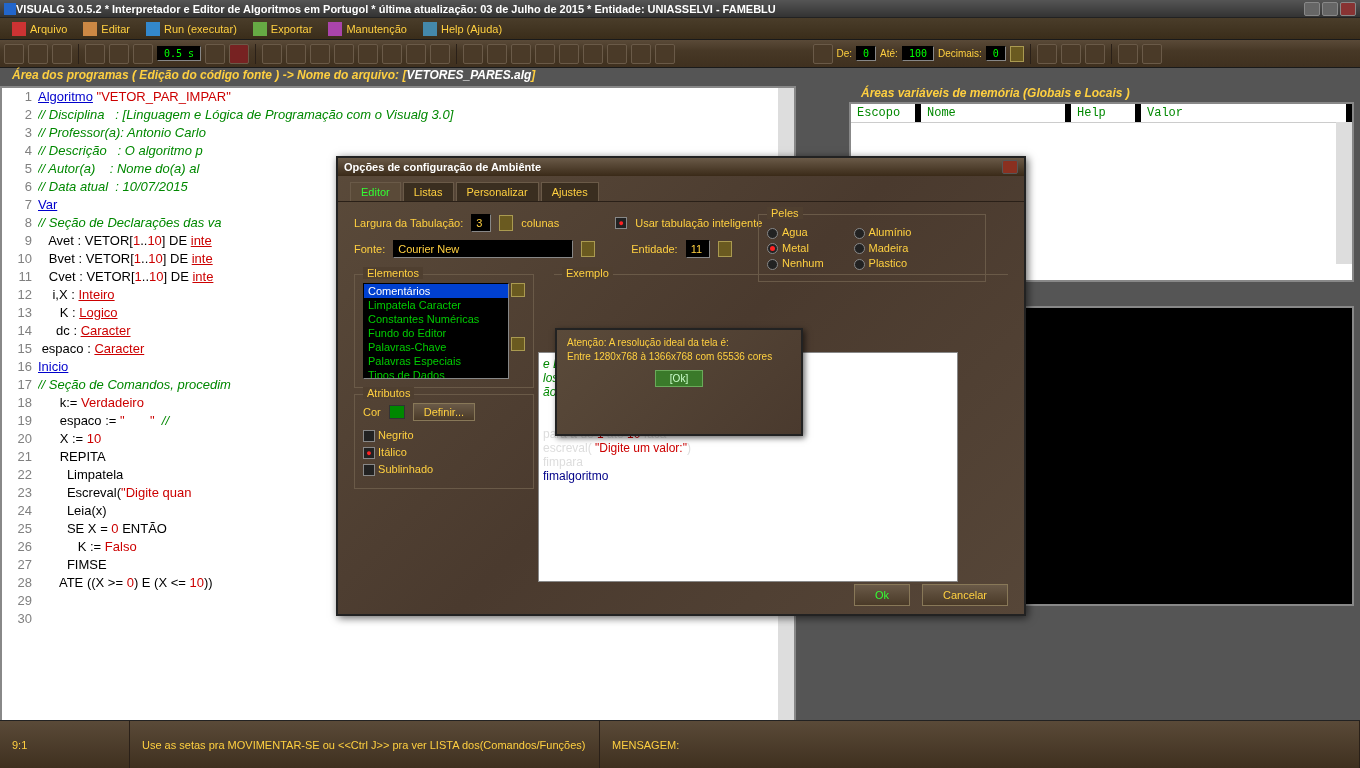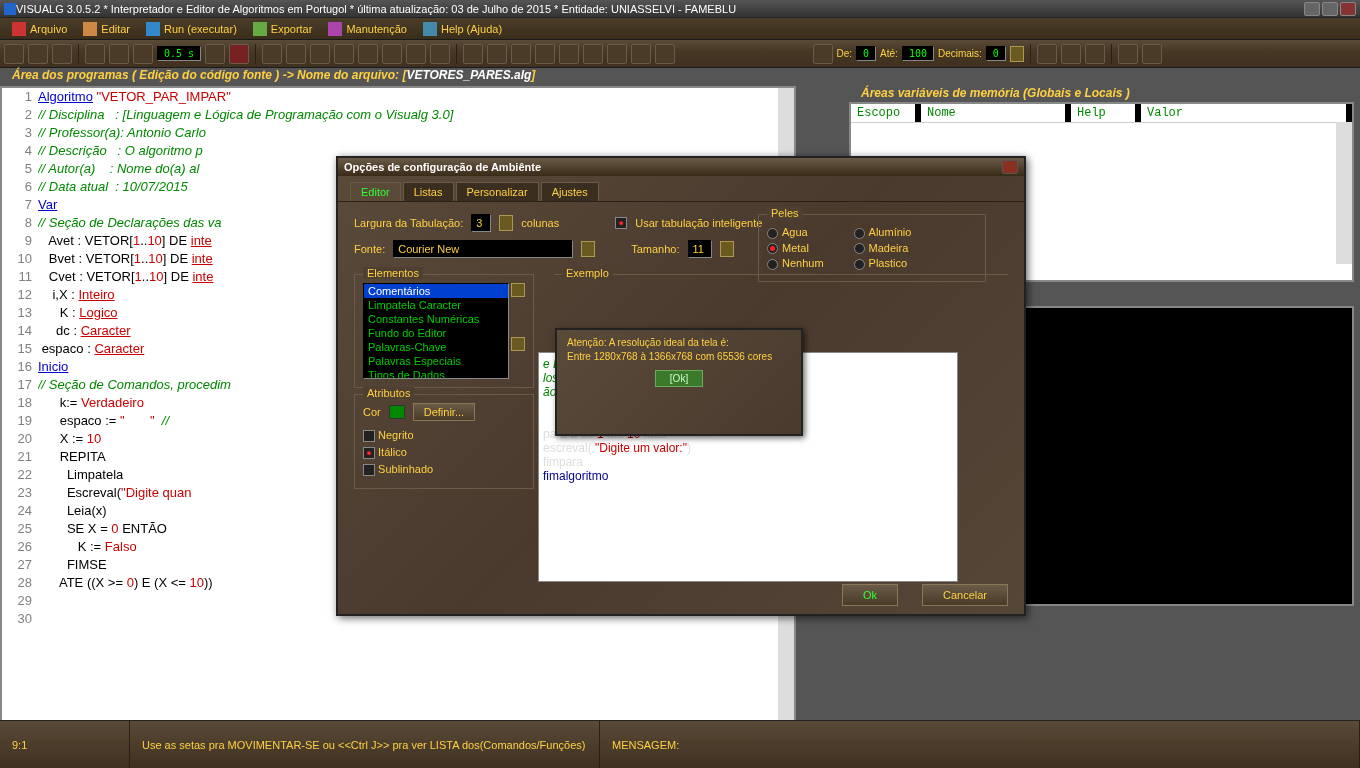--- a/index.html
+++ b/index.html
@@ -1,18 +1,18 @@
 <!DOCTYPE html>
 <html><head>
 <meta charset="utf-8">
 <style>
 * { margin:0; padding:0; box-sizing:border-box; font-family:Tahoma,Arial,sans-serif; }
 body { width:1360px; height:768px; background:#3a3a3a; overflow:hidden; font-size:11px; color:#ddd; position:relative; }
 .titlebar { height:18px; background:linear-gradient(to bottom,#555,#333); display:flex; align-items:center; padding:0 4px; border-bottom:1px solid #222; }
-.titlebar .txt { color:#fff; font-weight:normal; font-size:11px; flex:1; }
+.titlebar .txt { color:#fff; font-weight:bold; font-size:11px; flex:1; }
 .titlebar .winbtn { width:16px;height:14px;margin-left:2px;background:#666;border:1px solid #888;border-radius:2px; }
 .menubar { height:22px; background:linear-gradient(to bottom,#4a3d2a,#3a2d1a); display:flex; align-items:center; padding:0 4px; border-bottom:1px solid #1a1a1a; }
 .menuitem { display:flex; align-items:center; padding:2px 8px; color:#ffd040; cursor:pointer; font-size:11px; }
 .menuitem .mi-icon { width:14px;height:14px;margin-right:4px; }
 .toolbar { height:28px; background:linear-gradient(to bottom,#5a4a38 0%,#473826 40%,#3f301f 100%); display:flex; align-items:center; padding:0 4px; border-bottom:1px solid #1a1a1a; gap:4px; }
 .tbtn { width:20px;height:20px;border:1px solid #6a5a48;background:#4a3a28;border-radius:2px; }
 .tsep { width:1px;height:20px;background:#2a2018;margin:0 2px; }
 .tbadge { background:#000;border:1px inset #333;color:#0f0;padding:1px 6px;font-family:monospace;font-size:10px; }
 .tlbl { color:#ffd040;font-size:10px; }
 .mainarea { position:relative; height:660px; background:#555; display:flex;gap:47px; }
@@ -52,21 +52,21 @@
 .chk { width:12px;height:12px;border:1px solid #888;background:#222;display:inline-block;vertical-align:middle; }
 .chk.red::after { content:"●"; color:#f22; font-size:9px; display:block; text-align:center; line-height:10px; }
 .radio { width:11px;height:11px;border:1px solid #888;border-radius:50%;background:#222;display:inline-block;vertical-align:middle;margin-right:4px; }
 .radio.sel::after { content:""; display:block; width:5px;height:5px;background:#f22;border-radius:50%;margin:2px; }
 .group { border:1px solid #6a5a48; padding:8px; margin-top:6px; position:relative; }
 .group-title { position:absolute; top:-8px; left:8px; background:#4f3f30; padding:0 4px; color:#ffd040; font-size:11px; }
 .listbox { background:#000; border:1px inset #333; width:150px; height:96px; overflow:hidden; font-size:11px; }
 .listbox div { padding:1px 4px; color:#0c0; }
 .listbox div.sel { background:#0040d0; color:#fff; }
 .preview { background:#fff; border:1px solid #888; position:absolute; left:200px; top:150px; width:420px; height:230px; overflow:hidden; font-family:'Courier New',monospace; font-size:12px; padding:4px; }
-.dlg-footer { position:absolute; bottom:8px; right:16px; display:flex; gap:24px;align-items:center; }
+.dlg-footer { position:absolute; bottom:8px; right:16px; display:flex; gap:12px;align-items:center; }
 .dlg-btn { padding:4px 20px; background:linear-gradient(to bottom,#6a5a48,#4a3a28); border:1px solid #887858; color:#ffd040; font-size:11px; cursor:pointer; }
 .dlg-btn.ok { color:#3f3; }
 
 .alert { position:absolute; left:555px; top:328px; width:248px; height:108px; background:linear-gradient(135deg,#5a4a3a,#4a3a2e); border:2px solid #222; box-shadow:2px 2px 6px rgba(0,0,0,.6); z-index:20; }
 .alert-title { height:18px; background:linear-gradient(to bottom,#6a5a48,#3a2a18); display:flex; align-items:center; padding:0 6px; color:#fff; font-weight:bold; font-size:11px; }
 .alert-body { padding:6px 10px; color:#ffd040; font-size:10px; line-height:14px; }
 .alert-btn { display:block; margin:6px auto 0; padding:2px 14px; background:#3a7a2a; border:1px solid #6aaa5a; color:#cfc; font-size:10px; }
 .scrollbar-v { position:absolute; right:0; top:0; bottom:16px; width:16px; background:#ddd; }
 .scrollbar-h { position:absolute; left:0; right:16px; bottom:0; height:16px; background:#ddd; }
 .icon-square { display:inline-block; width:12px; height:12px; }
@@ -241,21 +241,21 @@
       <span class="fld-lbl">colunas</span>
       <span style="width:40px"></span>
       <span class="chk red"></span>
       <span class="fld-lbl">Usar tabulação inteligente</span>
     </div>
     <div class="fld-row">
       <span class="fld-lbl">Fonte:</span>
       <span class="fld-input" style="width:180px">Courier New</span>
       <span class="fld-drop"></span>
       <span style="width:20px"></span>
-      <span class="fld-lbl">Tamanho:</span>
+      <span class="fld-lbl">Entidade:</span>
       <span class="fld-input" style="width:24px">11</span>
       <span class="fld-drop"></span>
     </div>
 
     <div class="group" style="position:absolute; left:420px; top:6px; width:228px;">
       <span class="group-title">Peles</span>
       <div style="display:flex; gap:30px;">
         <div>
           <div style="margin:3px 0"><span class="radio"></span><span class="fld-lbl">Agua</span></div>
           <div style="margin:3px 0"><span class="radio sel"></span><span class="fld-lbl">Metal</span></div>

